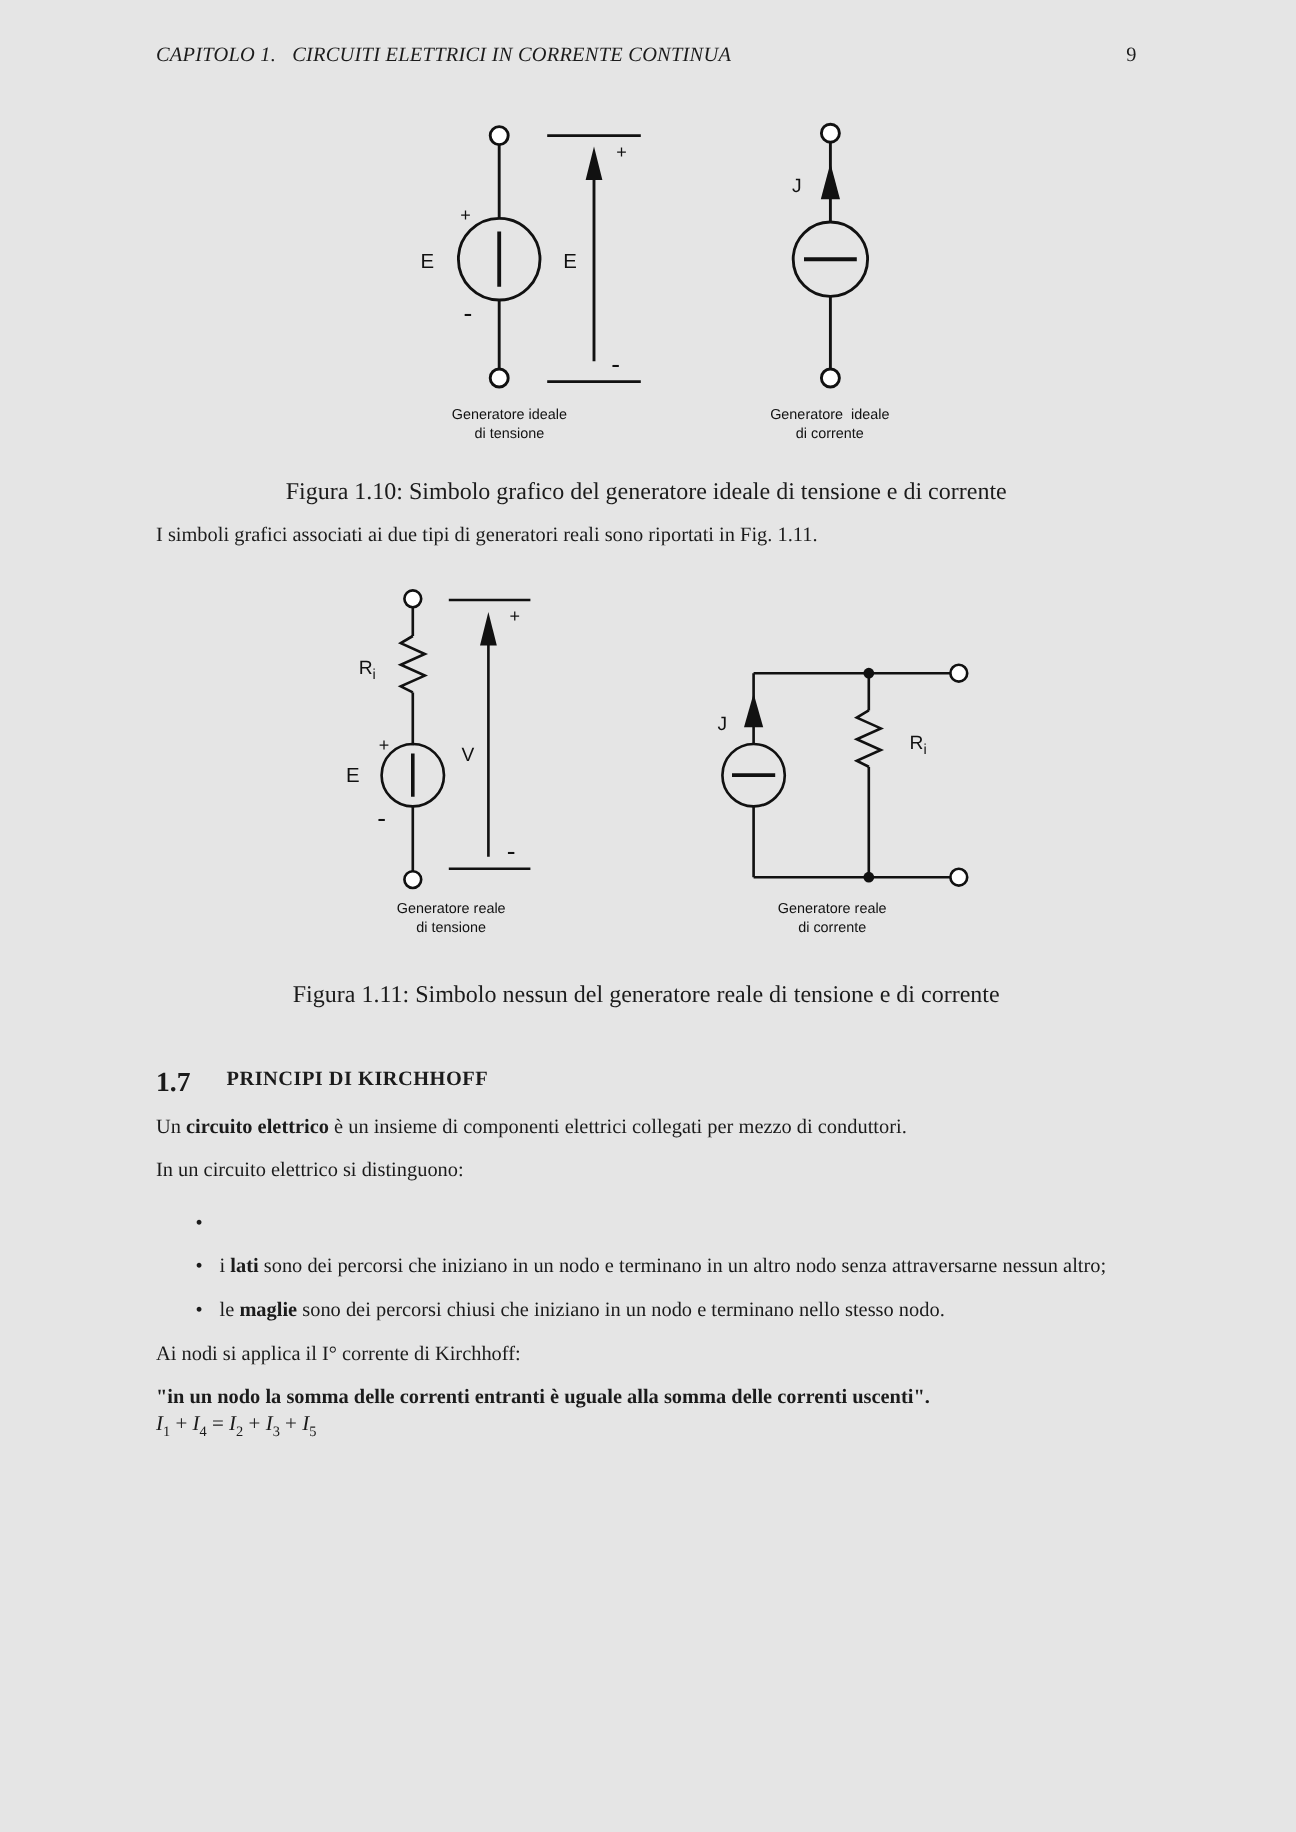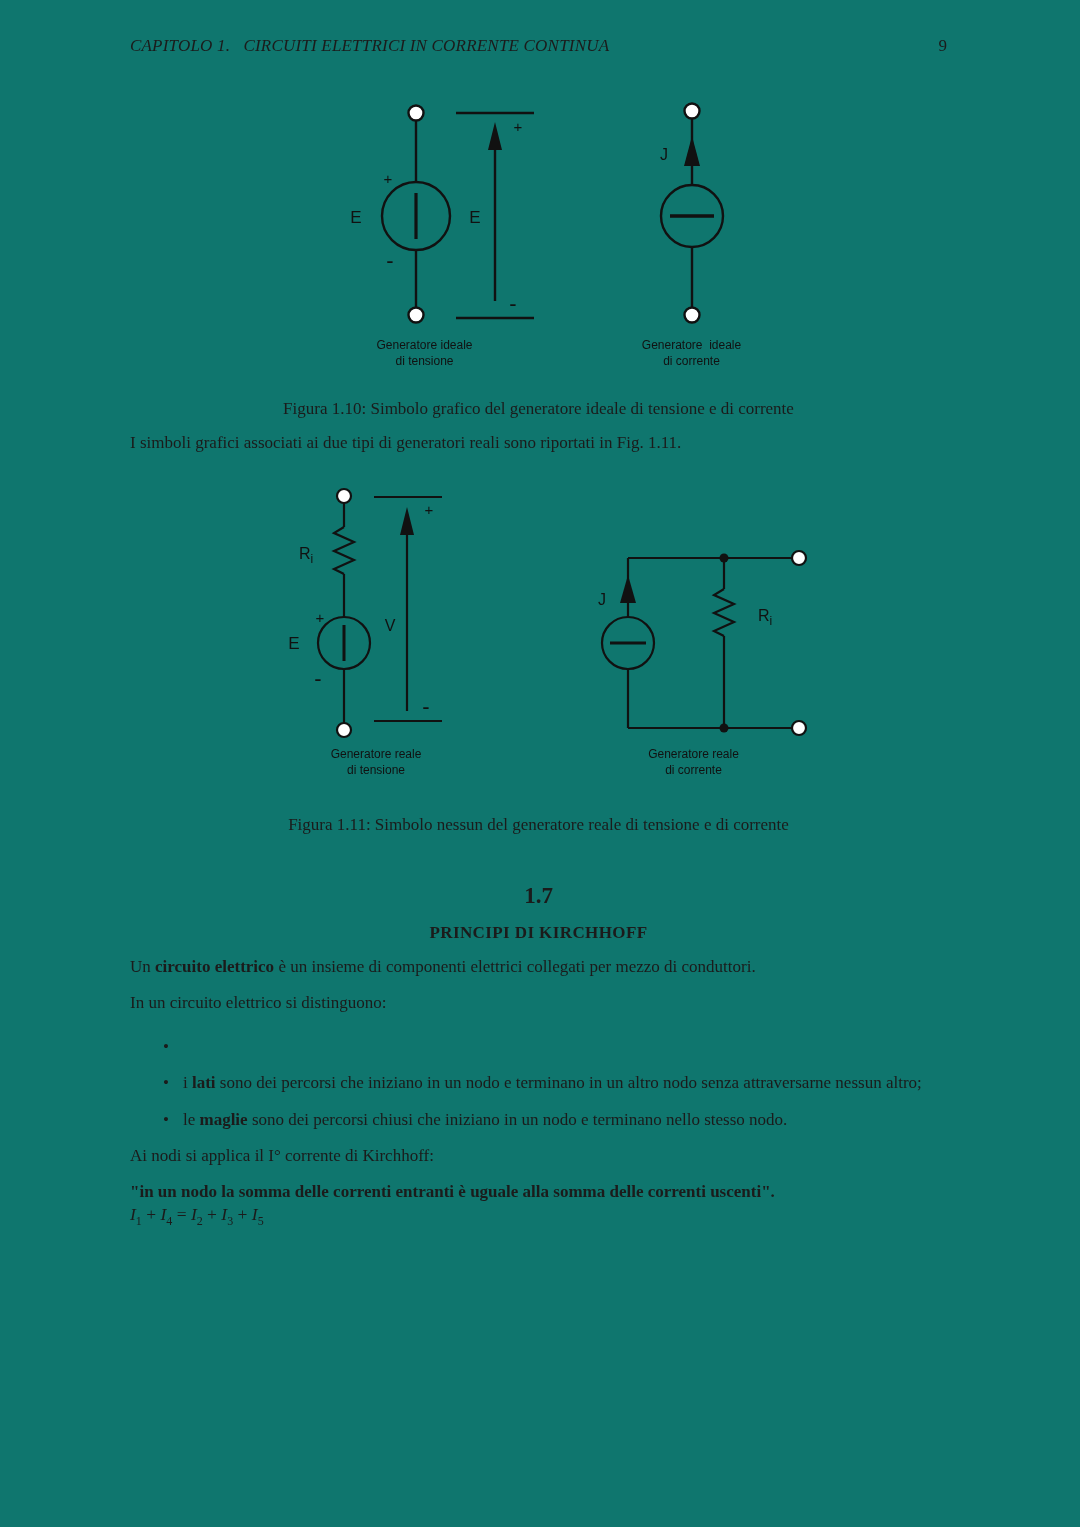--- a/index.html
+++ b/index.html
@@ -1,21 +1,21 @@
 <!DOCTYPE html>
 <html><head>
 <meta charset="utf-8">
 <style>
   * { margin: 0; padding: 0; box-sizing: border-box; }
   html, body { background: #ffffff; }
   .page {
     width: 1080px;
     height: 1527px;
     margin: 0 auto;
-    background: #0f766e;
+    background: #e5e5e5;
     color: #1b1b1b;
     font-family: "Liberation Serif", serif;
     padding: 36px 133px 0 130px;
     position: relative;
     overflow: hidden;
   }
   .doc-header {
     display: flex;
     justify-content: space-between;
     align-items: baseline;
@@ -39,36 +39,35 @@
     font-size: 12px;
     line-height: 1.3;
     color: #111;
   }
   svg text {
     font-family: "Liberation Sans", sans-serif;
     fill: #111;
   }
   .fig-caption {
     text-align: center;
-    font-size: 17px;
+    font-size: 20px;
     margin-top: 30px;
   }
   .fig-caption-11 { margin-top: 36px; }
 
   .body-text {
     font-size: 17px;
     line-height: 1.42;
     margin-top: 12px;
   }
   .section-heading {
     margin-top: 48px;
     display: flex;
-    align-items: center;
-    gap: 14px;
-    flex-direction: column;
+    align-items: flex-start;
+    gap: 30px;
   }
   .sec-num { font-size: 23px; font-weight: bold; }
   .sec-title { font-size: 17px; font-weight: bold; letter-spacing: 0.4px; font-family: Liberation Serif, serif; }
 
   .bullets { list-style: none; margin-top: 20px; margin-left: 33px; }
   .bullets li {
     display: flex;
     gap: 14px;
     font-size: 17px;
     line-height: 1.38;

